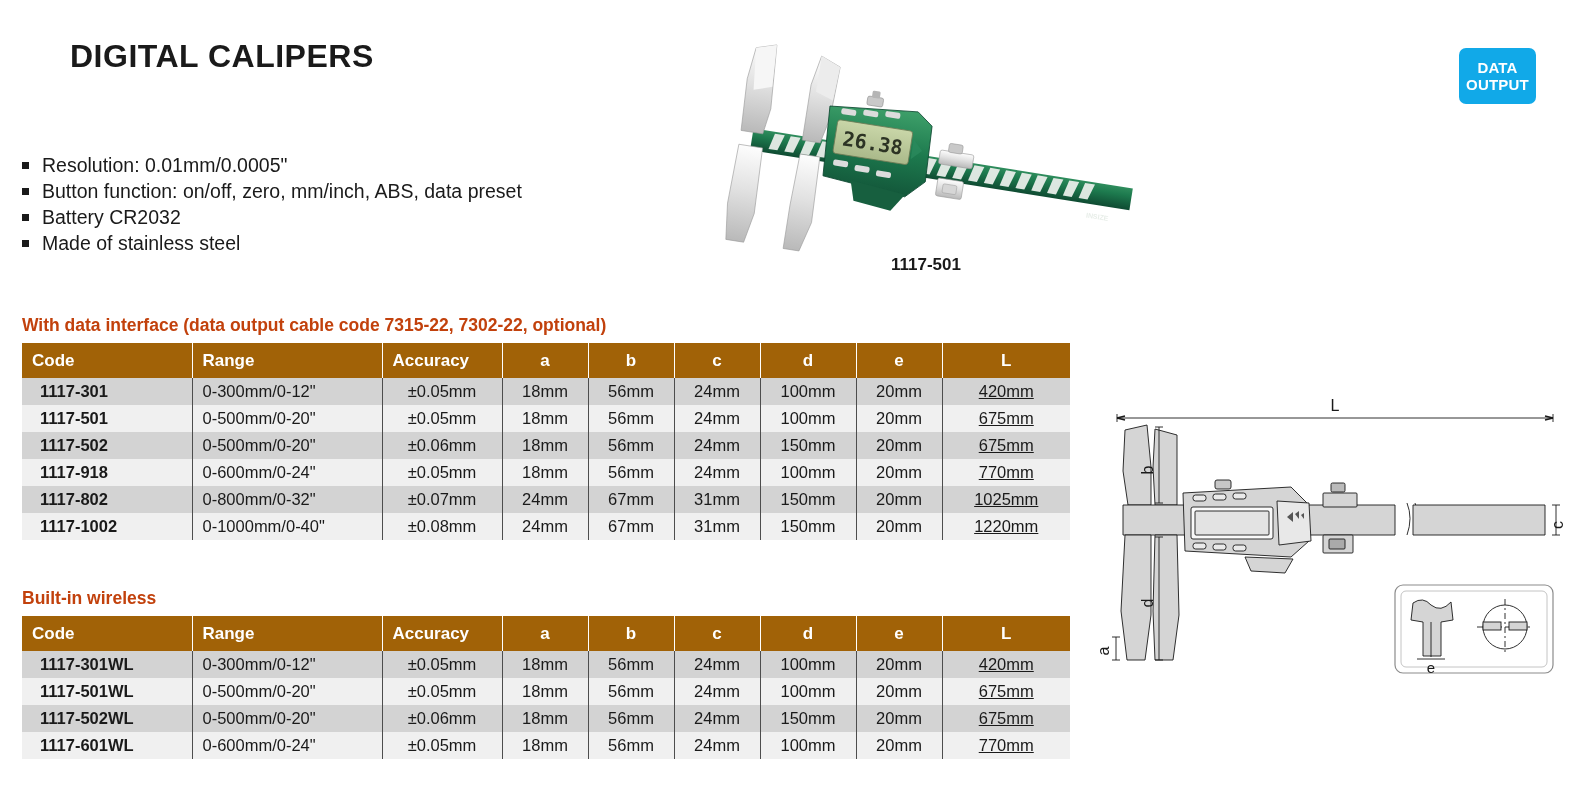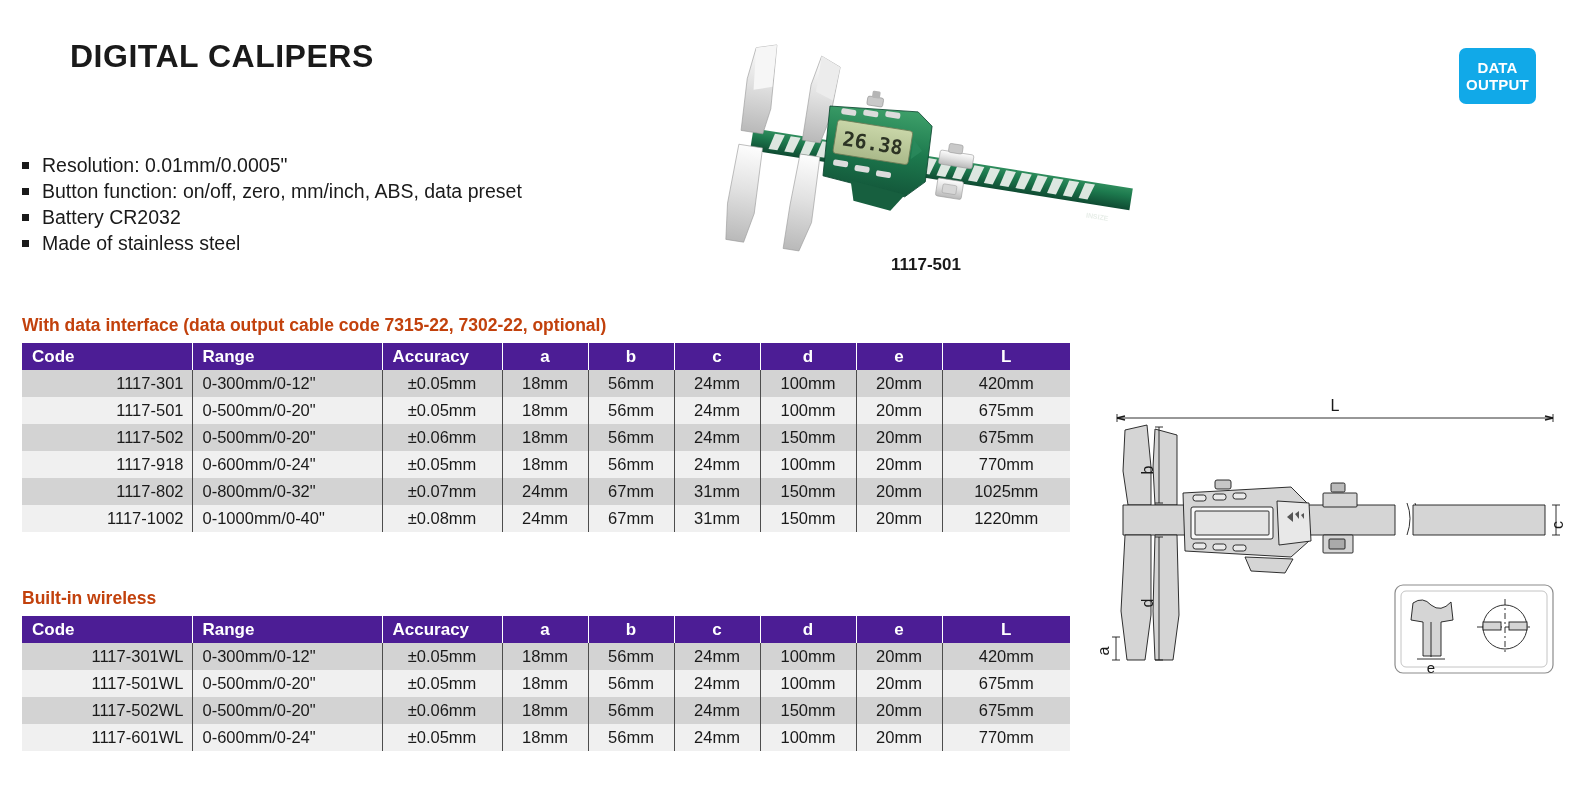--- a/index.html
+++ b/index.html
@@ -73,41 +73,41 @@
     position: absolute; left: 22px;
     width: 1048px;
     border-collapse: collapse;
     table-layout: fixed;
     font-size: 16.5px;
   }
   #tbl1 { top: 343px; }
   #tbl2 { top: 616px; }
 
   table.spec th {
-    background: #4c1d95;
+    background: #a16207;
     color: #ffffff;
     font-weight: bold;
     font-size: 17px;
-    height: 27px;
+    height: 35px;
     padding: 0 0 0 10px;
     text-align: left;
     border-right: 1.5px solid #ffffff;
   }
   table.spec th.ctr { text-align: center; padding-left: 0; }
   table.spec th:last-child { border-right: none; }
 
   table.spec td {
     height: 27px;
     padding: 0 8px;
     color: #1a1a1a;
     border-right: 1.3px solid #4d4d4d;
     white-space: nowrap;
   }
-  table.spec td:last-child { border-right: none; }
-  table.spec td.code { font-weight: normal; padding-left: 8px; text-align: right; }
+  table.spec td:last-child { border-right: none; text-decoration: underline; }
+  table.spec td.code { font-weight: bold; padding-left: 18px; }
   table.spec td.rng  { padding-left: 10px; }
   table.spec td.ctr  { text-align: center; padding: 0; }
 
   table.spec tbody tr:nth-child(odd)  td { background: #d3d3d3; }
   table.spec tbody tr:nth-child(even) td { background: #f0f0f0; }
 
   
   col.c-code { width: 170px; }
   col.c-rng  { width: 190px; }
   col.c-acc  { width: 120px; }

